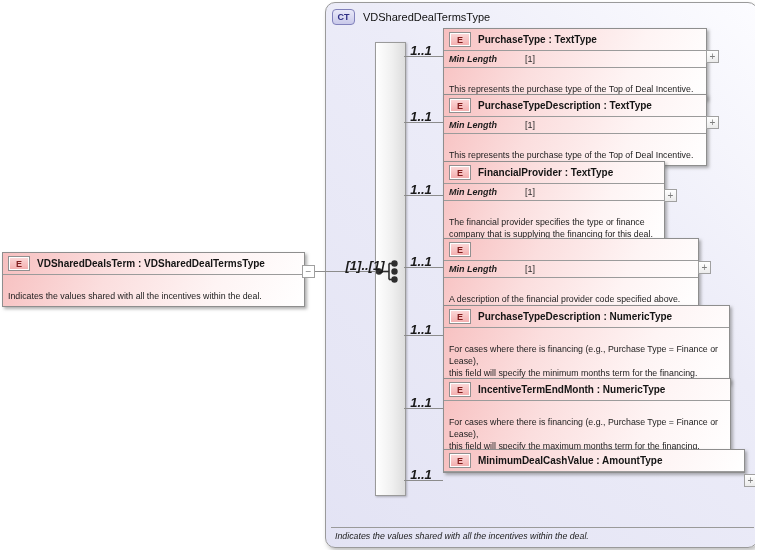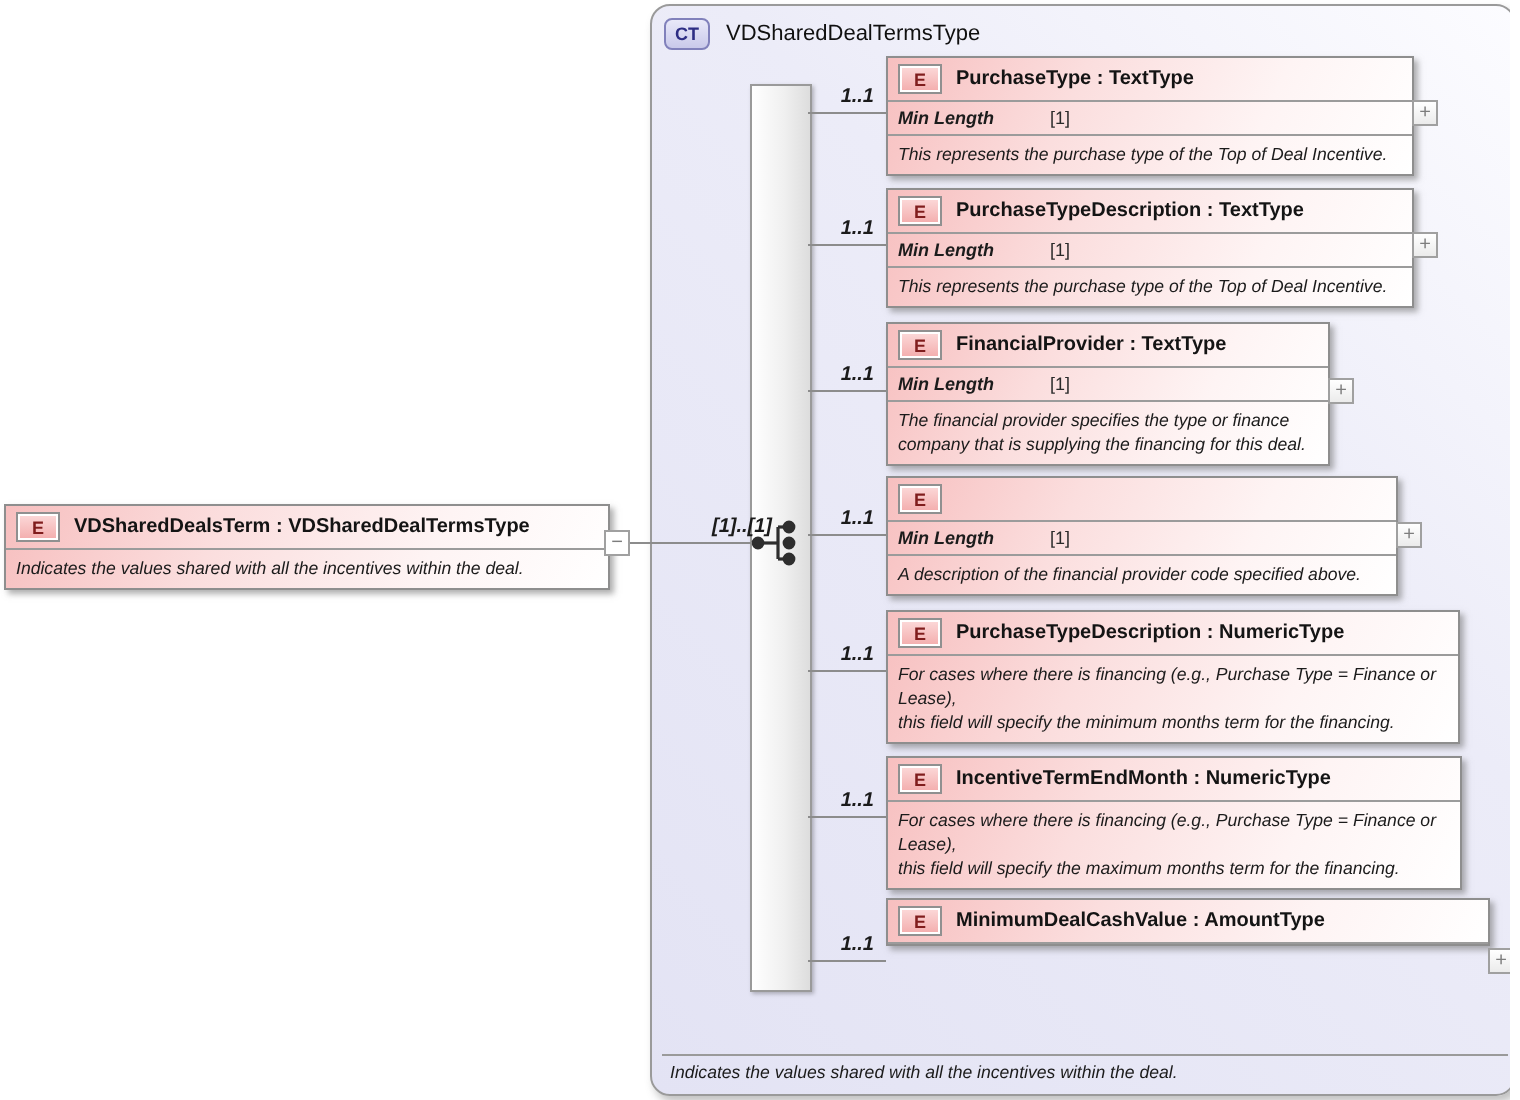--- a/index.html
+++ b/index.html
@@ -15,22 +15,22 @@
             color:#141414;white-space:nowrap;}
   .ebadge{flex:0 0 auto;width:20px;height:13px;border:1px solid #909090;
           background:linear-gradient(180deg,#fcdada 0%,#f3acac 100%);
           box-shadow:inset 0 0 0 1px #ffffff;
           color:#801d1d;font-size:9px;font-weight:bold;
           display:flex;align-items:center;justify-content:center;}
   .facet{height:16px;border-bottom:1px solid #9b9b9b;display:flex;align-items:center;
          padding-left:5px;}
   .fname{font-style:italic;font-weight:bold;font-size:9px;color:#1c1c1c;margin-right:28px;}
   .fval{font-size:9px;color:#2a2a2a;}
-  .anno{padding:3px 5px 4px;font-style:italic;font-size:8.8px;line-height:12px;
-        color:#1b1b1b;white-space:pre;}
+  .anno{padding:3px 5px 4px;font-size:8.8px;line-height:12px;
+        color:#1b1b1b;white-space:pre;margin-top:12px;}
 
   
   .ctbox{position:absolute;left:325px;top:2px;width:431px;height:544px;
          border:1px solid #9a9a9a;border-radius:10px;
          background:linear-gradient(225deg,#fcfcff 0%,#ececf8 40%,#e3e3f4 100%);
          box-shadow:2px 3px 4px rgba(120,120,120,.45);}
   .ctheader{position:absolute;left:6px;top:6px;display:flex;align-items:center;gap:8px;}
   .ctbadge{width:21px;height:14px;border:1px solid #8181bb;border-radius:4px;
            background:linear-gradient(180deg,#e9e9f9 0%,#c9c9ea 100%);
            color:#2e2e84;font-size:9px;font-weight:bold;
@@ -41,22 +41,22 @@
 
   
   .seqbar{position:absolute;left:375px;top:42px;width:29px;height:452px;
           border:1px solid #9a9a9a;
           background:linear-gradient(90deg,#ffffff 0%,#f0f0f0 55%,#dddddd 100%);
           box-shadow:1px 1px 2px rgba(0,0,0,.25);}
   .seqicon{position:absolute;left:374px;top:259px;width:28px;height:26px;}
 
   
   .hline{position:absolute;height:1px;background:#8c8c8c;}
-  .card{position:absolute;font-size:10px;font-weight:bold;font-style:italic;
-        color:#1b1b1b;text-align:right;white-space:nowrap;}
+  .card{position:absolute;font-size:13px;font-weight:bold;font-style:italic;
+        color:#1b1b1b;text-align:center;white-space:nowrap;}
   .minusbox,.plusbox{position:absolute;width:13px;height:13px;box-sizing:border-box;
         border:1px solid #a0a0a0;text-align:center;font-size:10px;line-height:11px;
         color:#7d7d7d;background:linear-gradient(180deg,#ffffff,#ebebeb);}
   .minusbox{left:302px;top:265px;background:#ffffff;}
 
   
   #root-el{left:2px;top:252px;width:301px;}
   #root-el .titlerow{font-size:10px;}
 </style>
 </head>

